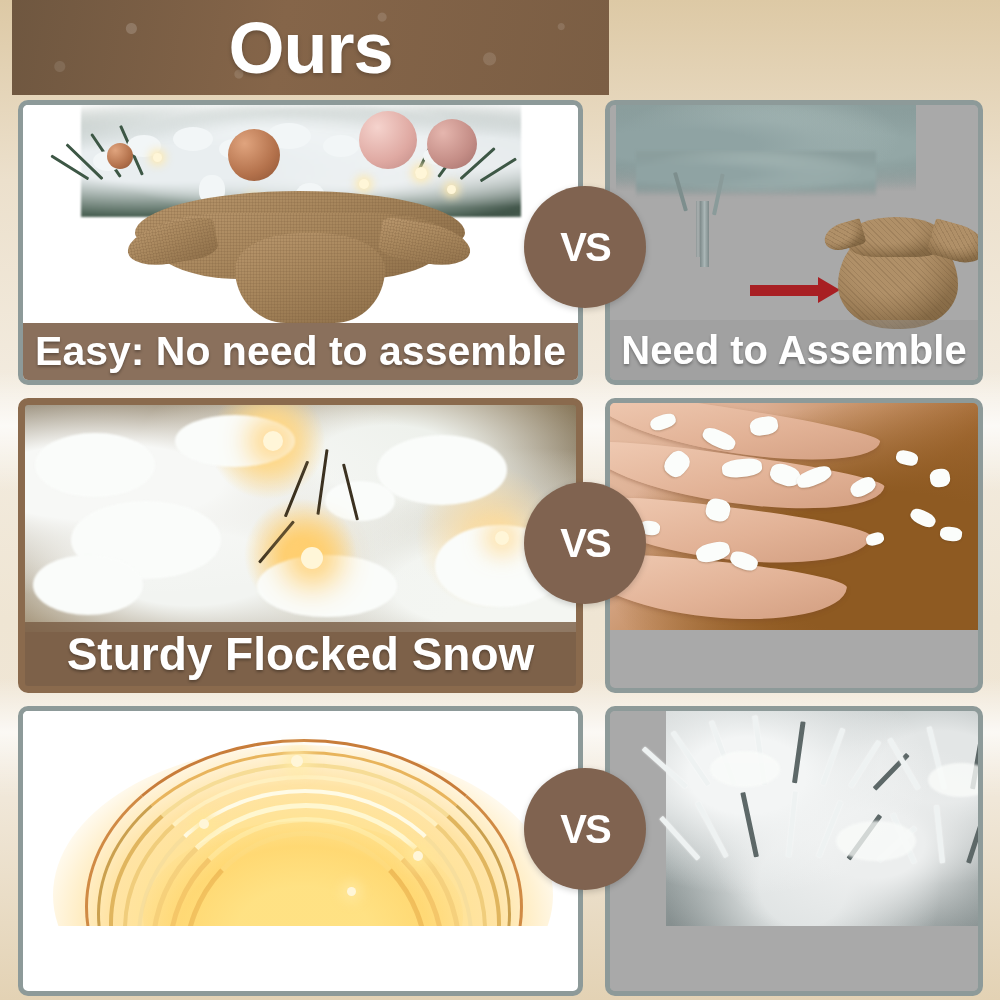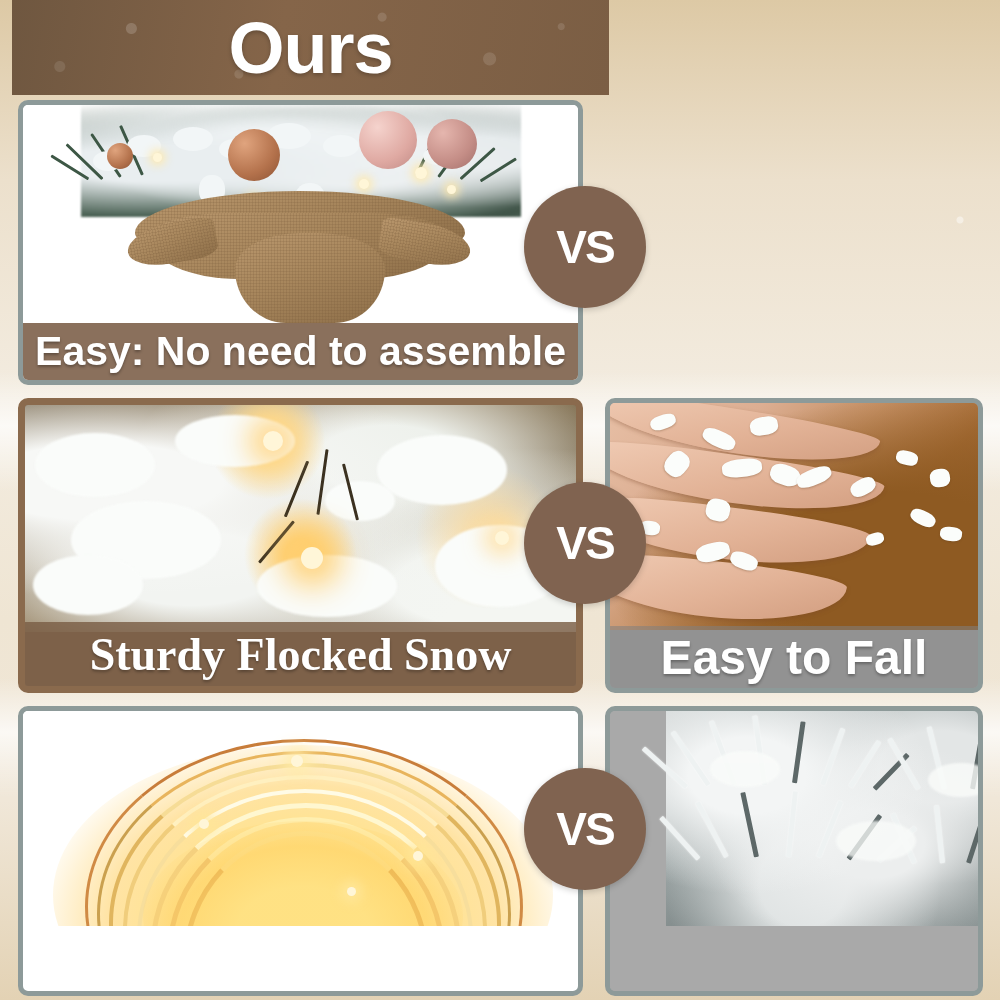--- a/index.html
+++ b/index.html
@@ -54,28 +54,28 @@
   .frame-gray{border:5px solid #8d9a99;background:#fff;}
   .frame-brown{border:7px solid #8a6a4d;background:#8a705c;}
   .frame-gray-solid{border:5px solid #8d9a99;background:#a9a9a9;}
 
   .photo{position:absolute;left:0;right:0;top:0;}
 
   
   .cap{position:absolute;left:0;right:0;bottom:0;display:flex;align-items:center;
        color:#fff;font-weight:bold;white-space:nowrap;}
   .cap-brown{background:#8a705c;}
-  .cap-brown-t{background:rgba(122,94,70,.82);font-family:Liberation Serif, serif;}
+  .cap-brown-t{background:rgba(122,94,70,.82);}
   .cap-gray-t{background:rgba(128,128,128,.55);}
   .cap span{display:block;width:100%;text-align:center;text-shadow:0 2px 3px rgba(0,0,0,.3);}
 
   
   .vs{position:absolute;border-radius:50%;background:#806350;
       display:flex;align-items:center;justify-content:center;
-      color:#fff;font-weight:bold;font-size:46px;letter-spacing:-2px;line-height:1;
+      color:#fff;font-weight:bold;font-size:40px;letter-spacing:-2px;line-height:1;
       box-shadow:0 2px 6px rgba(0,0,0,.18);z-index:40;}
 
   
   
   
   .r1l-photo{height:218px;background:#fff;}
   .r1l-foliage{position:absolute;left:58px;top:-6px;width:440px;height:118px;
     background:
       radial-gradient(ellipse at 18% 55%, #e9eef0 0 20%, rgba(233,238,240,0) 62%),
       radial-gradient(ellipse at 42% 40%, #f4f7f8 0 16%, rgba(244,247,248,0) 60%),
@@ -229,20 +229,40 @@
         <div class="burlap" style="left:126px;top:108px;width:300px;height:66px;border-radius:26% 26% 30% 30% / 38% 38% 62% 62%;"></div>
         <div class="burlap" style="left:212px;top:128px;width:150px;height:90px;border-radius:44% 44% 34% 34% / 40% 40% 60% 60%;"></div>
         <div class="burlap" style="left:104px;top:118px;width:90px;height:40px;border-radius:60% 20% 30% 50%;transform:rotate(-10deg);"></div>
         <div class="burlap" style="left:356px;top:118px;width:92px;height:40px;border-radius:20% 60% 50% 30%;transform:rotate(10deg);"></div>
       </div>
       <div class="cap cap-brown" style="height:57px;font-size:41px;padding:0 6px;">
         <span>Easy: No need to assemble</span>
       </div>
     </div>
 
+    <div class="card card-right frame-gray-solid">
+      <div class="r1r-bg"></div>
+      <div class="tinsel" style="left:6px;top:-6px;width:300px;height:92px;"></div>
+      <div class="tinsel" style="left:26px;top:46px;width:240px;height:46px;filter:blur(1.4px);"></div>
+      <div class="needle" style="left:74px;top:66px;width:4px;height:40px;background:#7d8e8d;transform:rotate(-16deg);"></div>
+      <div class="needle" style="left:102px;top:68px;width:4px;height:42px;background:#8a9b9a;transform:rotate(12deg);"></div>
+      <div class="pole" style="left:90px;top:96px;width:9px;height:66px;"></div>
+      <div class="pole" style="left:86px;top:96px;width:4px;height:56px;opacity:.6;"></div>
+
+      <div class="arrow-line" style="left:140px;top:180px;width:70px;height:11px;"></div>
+      <div class="arrow-head" style="left:208px;top:172px;"></div>
+
+      <div class="sack" style="left:228px;top:120px;width:120px;height:104px;"></div>
+      <div class="sack" style="left:238px;top:112px;width:96px;height:40px;border-radius:50% 50% 30% 30%;"></div>
+      <div class="sack" style="left:320px;top:120px;width:56px;height:36px;border-radius:10% 70% 60% 20%;transform:rotate(16deg);"></div>
+      <div class="sack" style="left:214px;top:118px;width:40px;height:26px;border-radius:70% 10% 20% 60%;transform:rotate(-16deg);"></div>
+      <div class="cap cap-gray-t" style="height:60px;font-size:40px;background:rgba(150,150,150,.45);">
+        <span>Need to Assemble</span>
+      </div>
+    </div>
   </div>
 
   <div class="row row2">
 
     <div class="card card-left frame-brown">
       <div class="photo r2l-photo">
         <div class="flock" style="left:10px;top:28px;width:120px;height:64px;"></div>
         <div class="flock" style="left:46px;top:96px;width:150px;height:78px;"></div>
         <div class="flock" style="left:8px;top:150px;width:110px;height:60px;"></div>
         <div class="flock" style="left:150px;top:10px;width:120px;height:52px;"></div>
@@ -279,23 +299,20 @@
         <div class="snowbit" style="left:96px;top:96px;width:24px;height:22px;transform:rotate(12deg);"></div>
         <div class="snowbit" style="left:86px;top:140px;width:34px;height:18px;transform:rotate(-14deg);"></div>
         <div class="snowbit" style="left:120px;top:150px;width:28px;height:16px;transform:rotate(20deg);"></div>
         <div class="snowbit" style="left:30px;top:118px;width:20px;height:14px;transform:rotate(8deg);"></div>
         <div class="snowbit" style="left:240px;top:76px;width:26px;height:16px;transform:rotate(-28deg);"></div>
         <div class="snowbit" style="left:286px;top:48px;width:22px;height:14px;transform:rotate(14deg);"></div>
         <div class="snowbit" style="left:320px;top:66px;width:20px;height:18px;transform:rotate(-8deg);"></div>
         <div class="snowbit" style="left:300px;top:108px;width:26px;height:14px;transform:rotate(26deg);"></div>
         <div class="snowbit" style="left:256px;top:130px;width:18px;height:12px;transform:rotate(-16deg);"></div>
         <div class="snowbit" style="left:330px;top:124px;width:22px;height:14px;transform:rotate(6deg);"></div>
-      </div>
-      <div class="cap cap-gray-t" style="height:62px;font-size:48px;">
-        <span>Easy to Fall</span>
       </div>
     </div>
   </div>
 
   <div class="row row3">
 
     <div class="card card-left frame-gray">
       <div class="photo r3l-photo">
         <div class="glowcore" style="left:30px;top:34px;width:500px;height:300px;"></div>
         <div class="coil" style="left:62px;top:28px;width:432px;height:330px;border-width:3px;border-top-color:#c87d3a;border-left-color:#d08a44;border-right-color:#d08a44;"></div>

